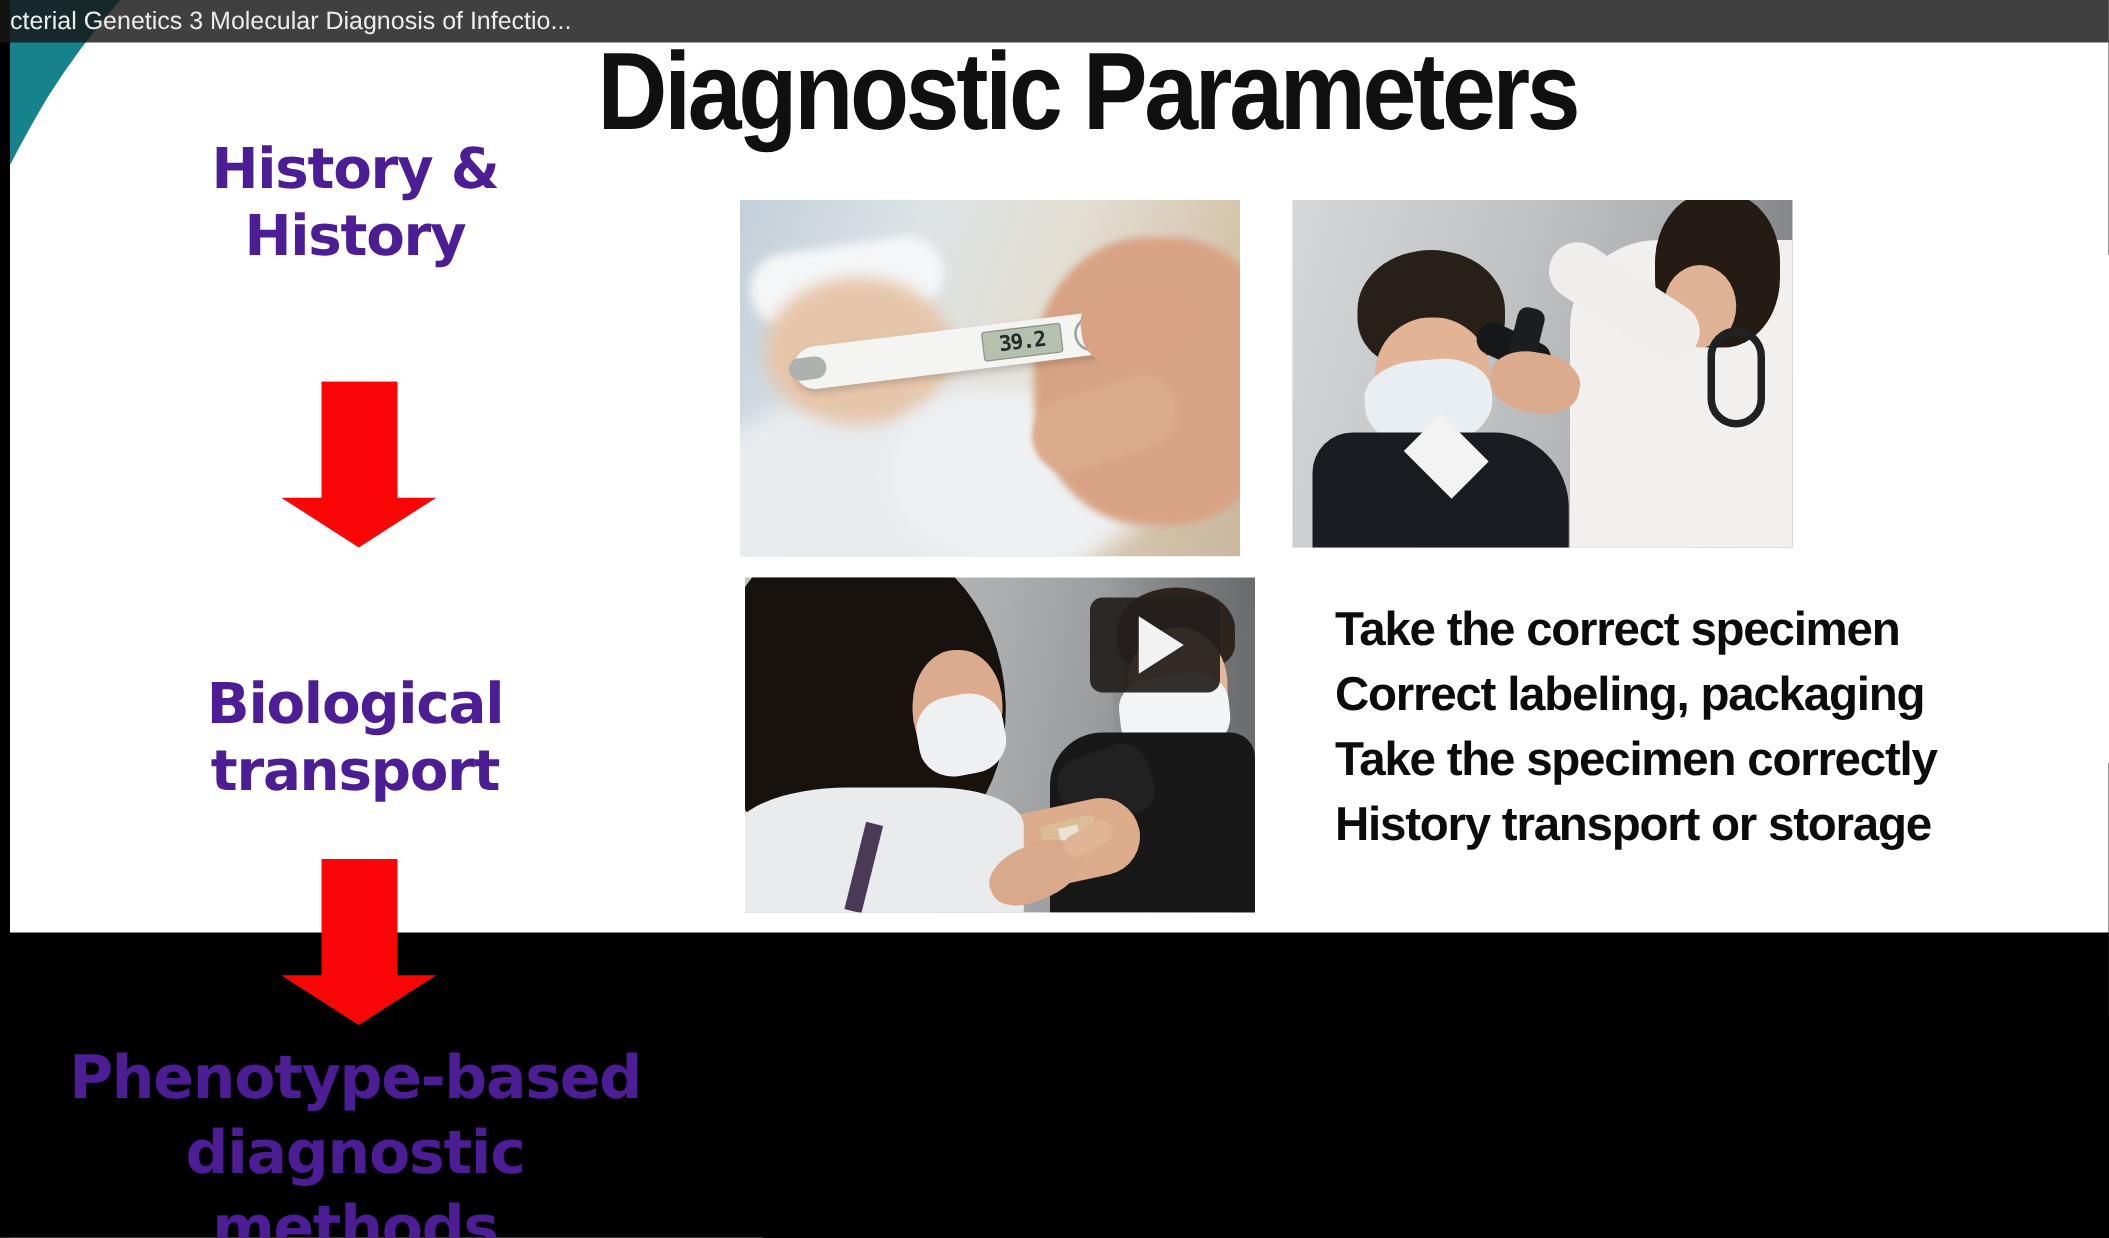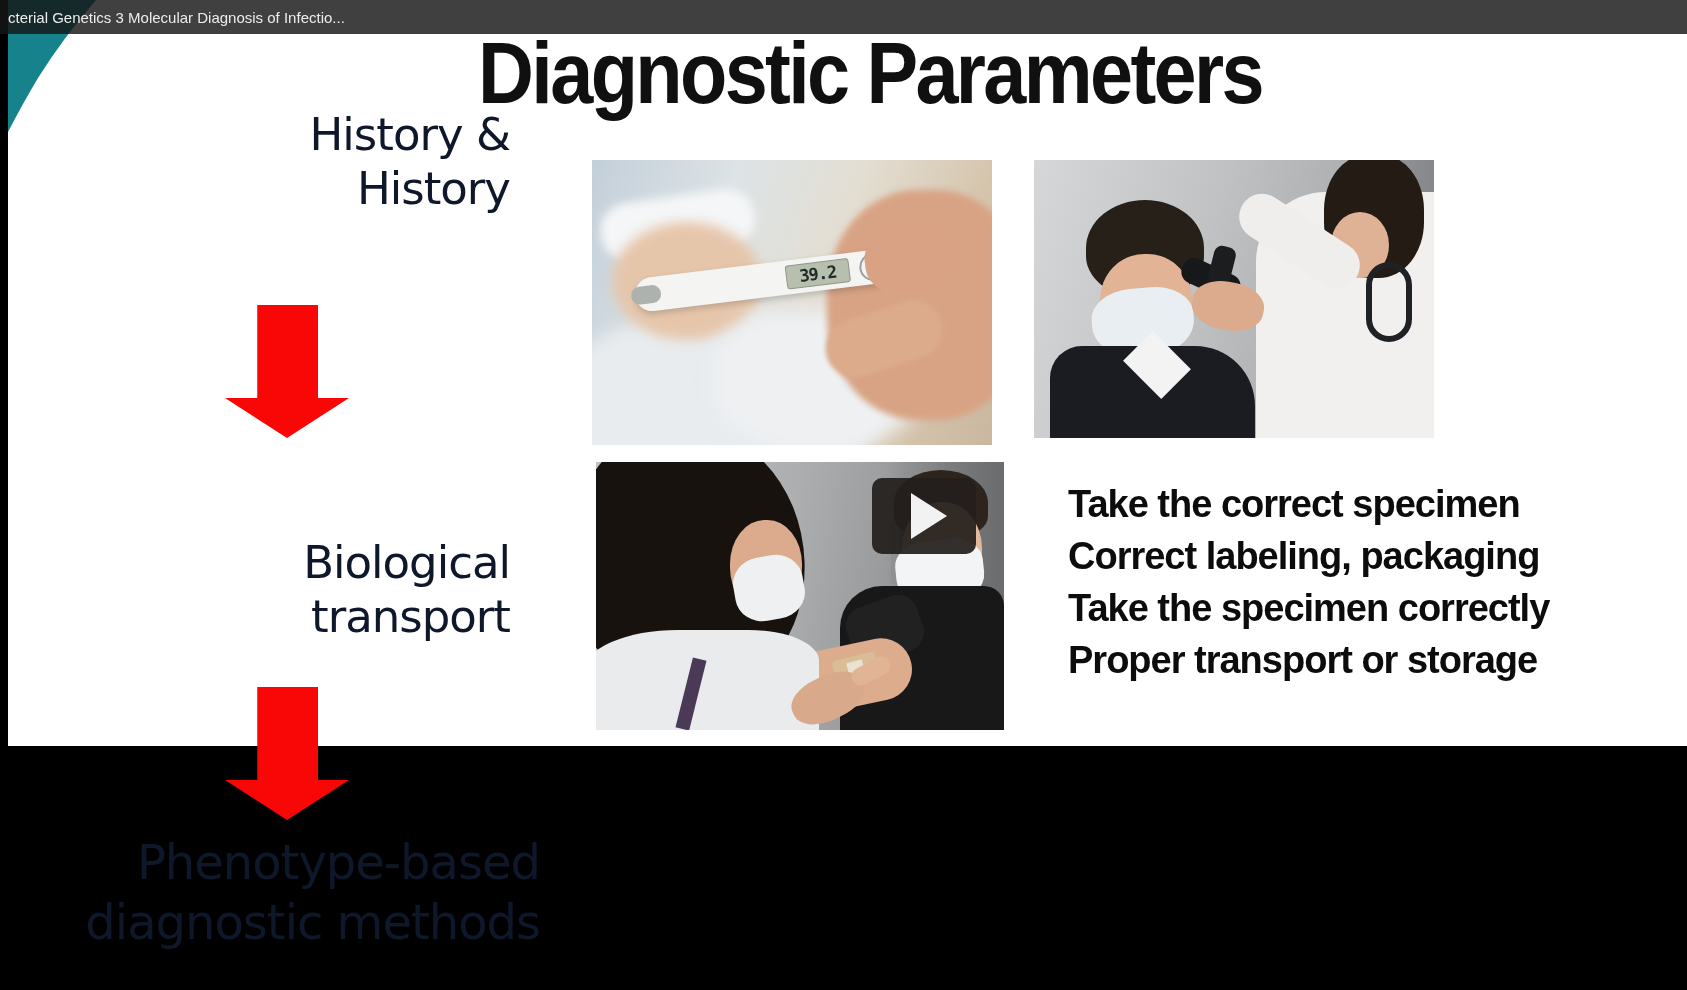--- a/index.html
+++ b/index.html
@@ -5,33 +5,33 @@
   * { box-sizing: border-box; margin: 0; padding: 0; }
   html,body { width:1687px; height:990px; overflow:hidden; background:#000;
               font-family:"Liberation Sans", sans-serif; }
   .abs { position:absolute; }
   #stage { position:relative; width:1687px; height:746px; background:#fff; }
 
   
   #left-strip { left:0; top:0; width:8px; height:990px; background:#000; z-index:40; }
   #titlebar { left:0; top:0; width:1687px; height:34px; background:rgba(22,22,22,0.82);
               z-index:50; display:flex; align-items:center; }
-  #titlebar span { color:#ececec; font-size:15px; padding-left:8px; white-space:nowrap; }
+  #titlebar span { color:#ececec; font-size:20px; padding-left:8px; white-space:nowrap; }
 
   
   #teal-corner { left:8px; top:0; z-index:1; }
 
   
   #slide-title { left:390px; top:22px; width:960px; text-align:center;
                  font-size:88px; font-weight:bold; color:#101010; letter-spacing:-3px;
                  transform:scaleX(0.88); transform-origin:center top; z-index:5; }
 
   
-  .flow-label { left:58px; width:452px; text-align:right; font-weight:normal;
-                color:#0f172a; font-size:45px; line-height:54px; z-index:5;
+  .flow-label { left:58px; width:452px; text-align:center; font-weight:bold;
+                color:#4c1d95; font-size:45px; line-height:54px; z-index:5;
                 font-family:"DejaVu Sans","Liberation Sans",sans-serif; letter-spacing:-1px;}
   #step1 { top:108px; }
   #step2 { top:536px; }
   #step3 { top:832px; left:28px; width:512px; font-size:48px; line-height:60px; }
 
   .red-arrow { left:225px; width:124px; height:133px; background:#f90606; z-index:5;
                clip-path:polygon(26% 0, 75% 0, 75% 70%, 100% 70%, 50% 100%, 0 70%, 26% 70%); }
   #arrow1 { top:305px; }
   #arrow2 { top:687px; }
 
@@ -203,21 +203,21 @@
     <div class="abs v-finger"></div>
     <div id="play-btn" class="abs">
       <span class="tri"></span>
     </div>
   </div>
 
   <div id="checklist" class="abs">
     <div>Take the correct specimen</div>
     <div>Correct labeling, packaging</div>
     <div>Take the specimen correctly</div>
-    <div>Proper transport or storage</div>
+    <div>History transport or storage</div>
   </div>
 
   <div id="left-strip" class="abs"></div>
   <div id="titlebar" class="abs">
     <span>cterial Genetics 3 Molecular Diagnosis of Infectio...</span>
   </div>
 
 </div>
 
 </body></html>

